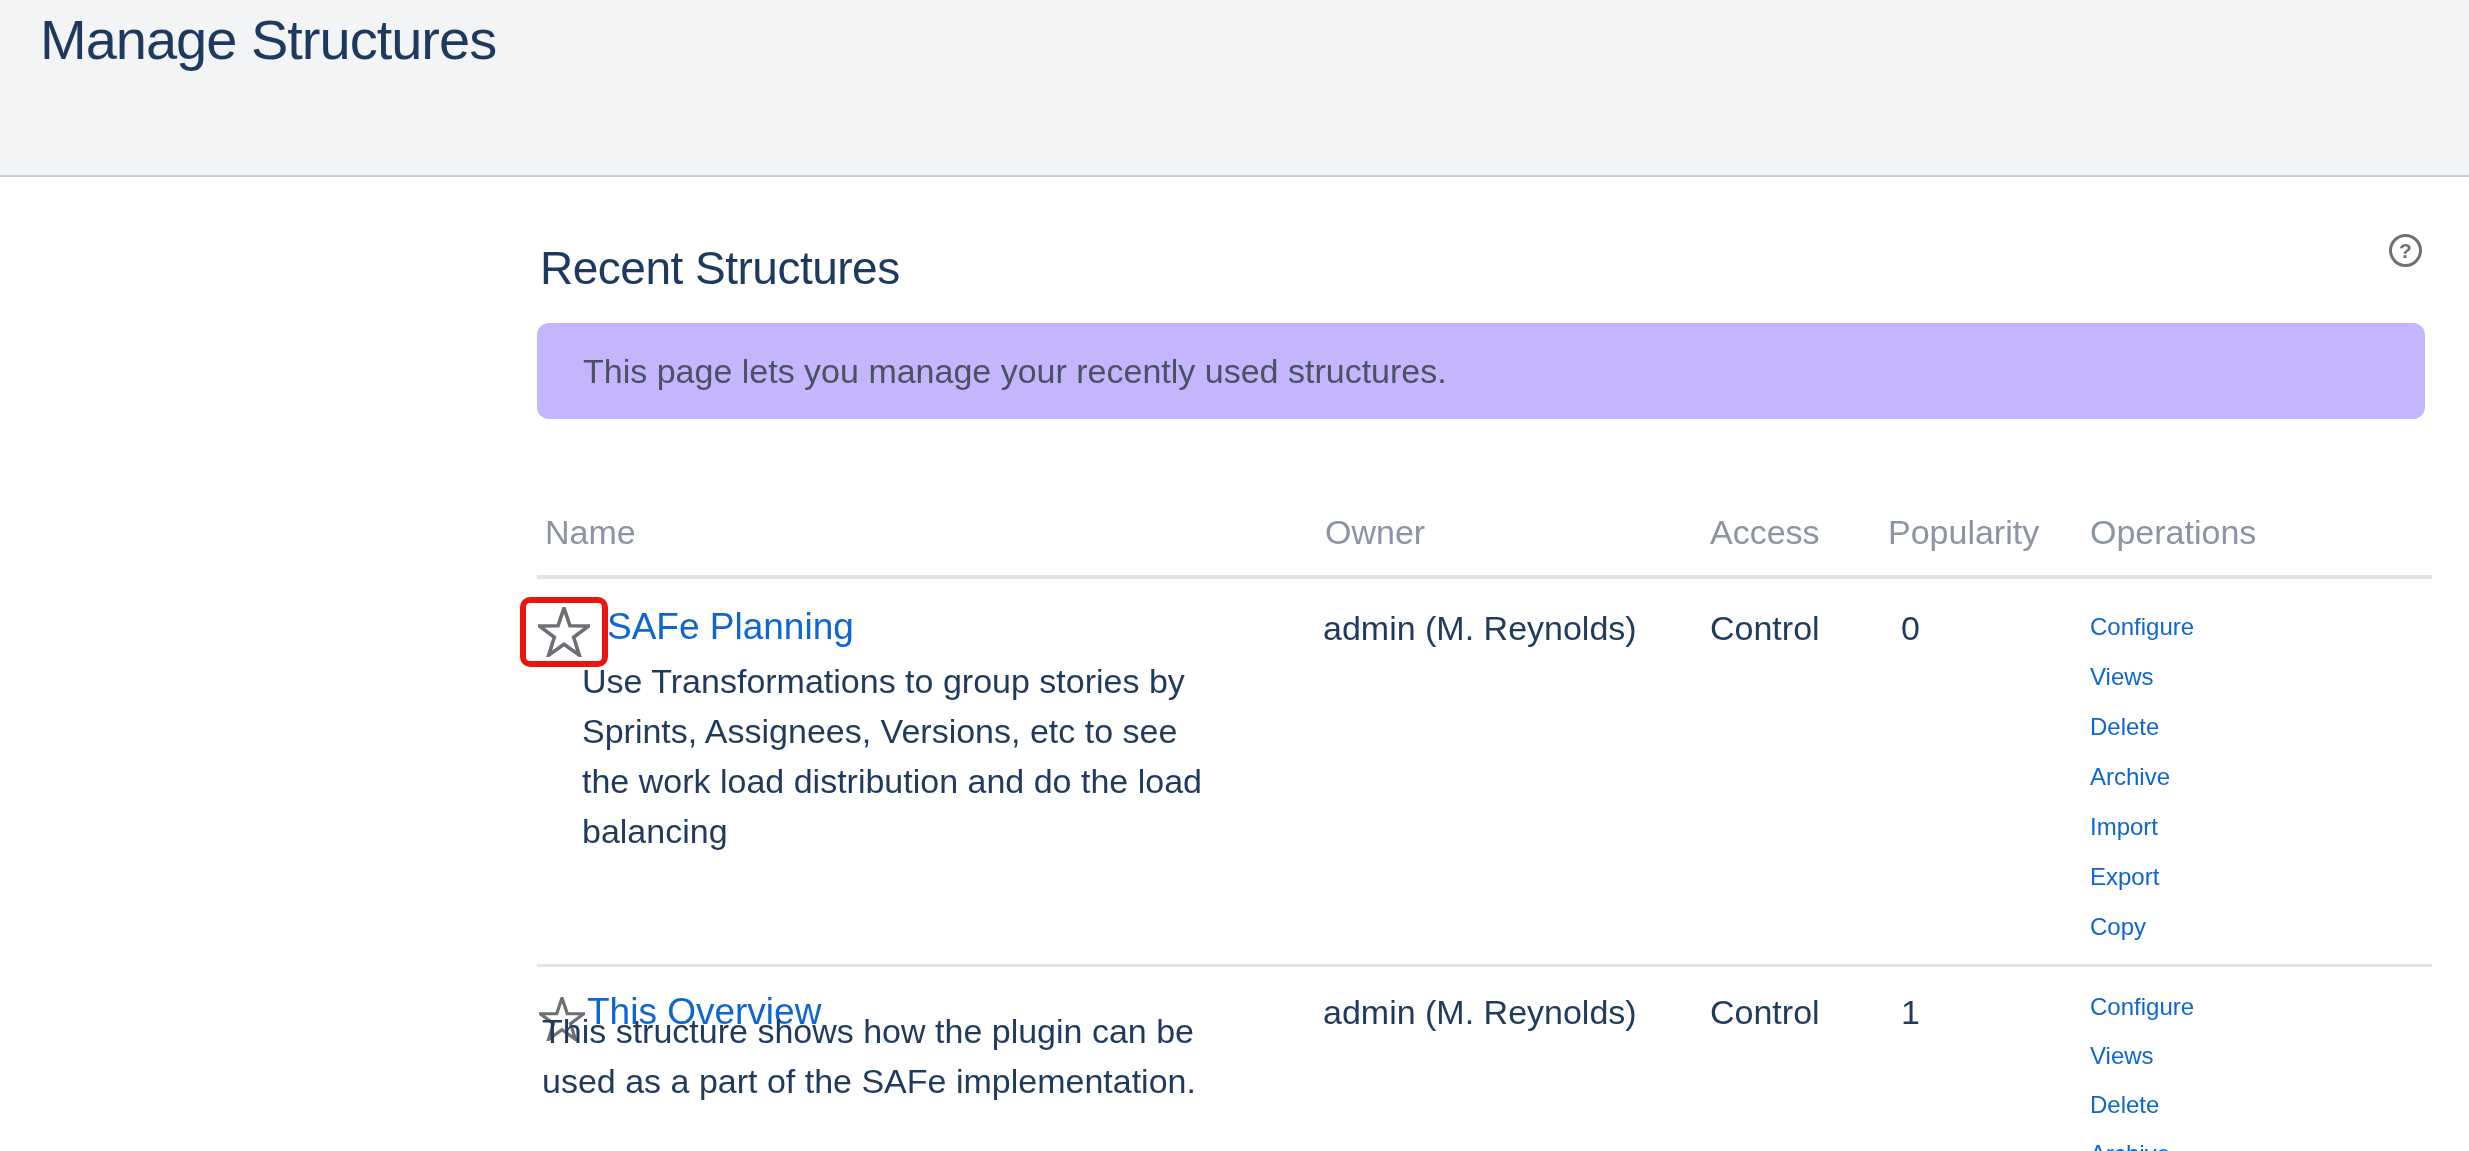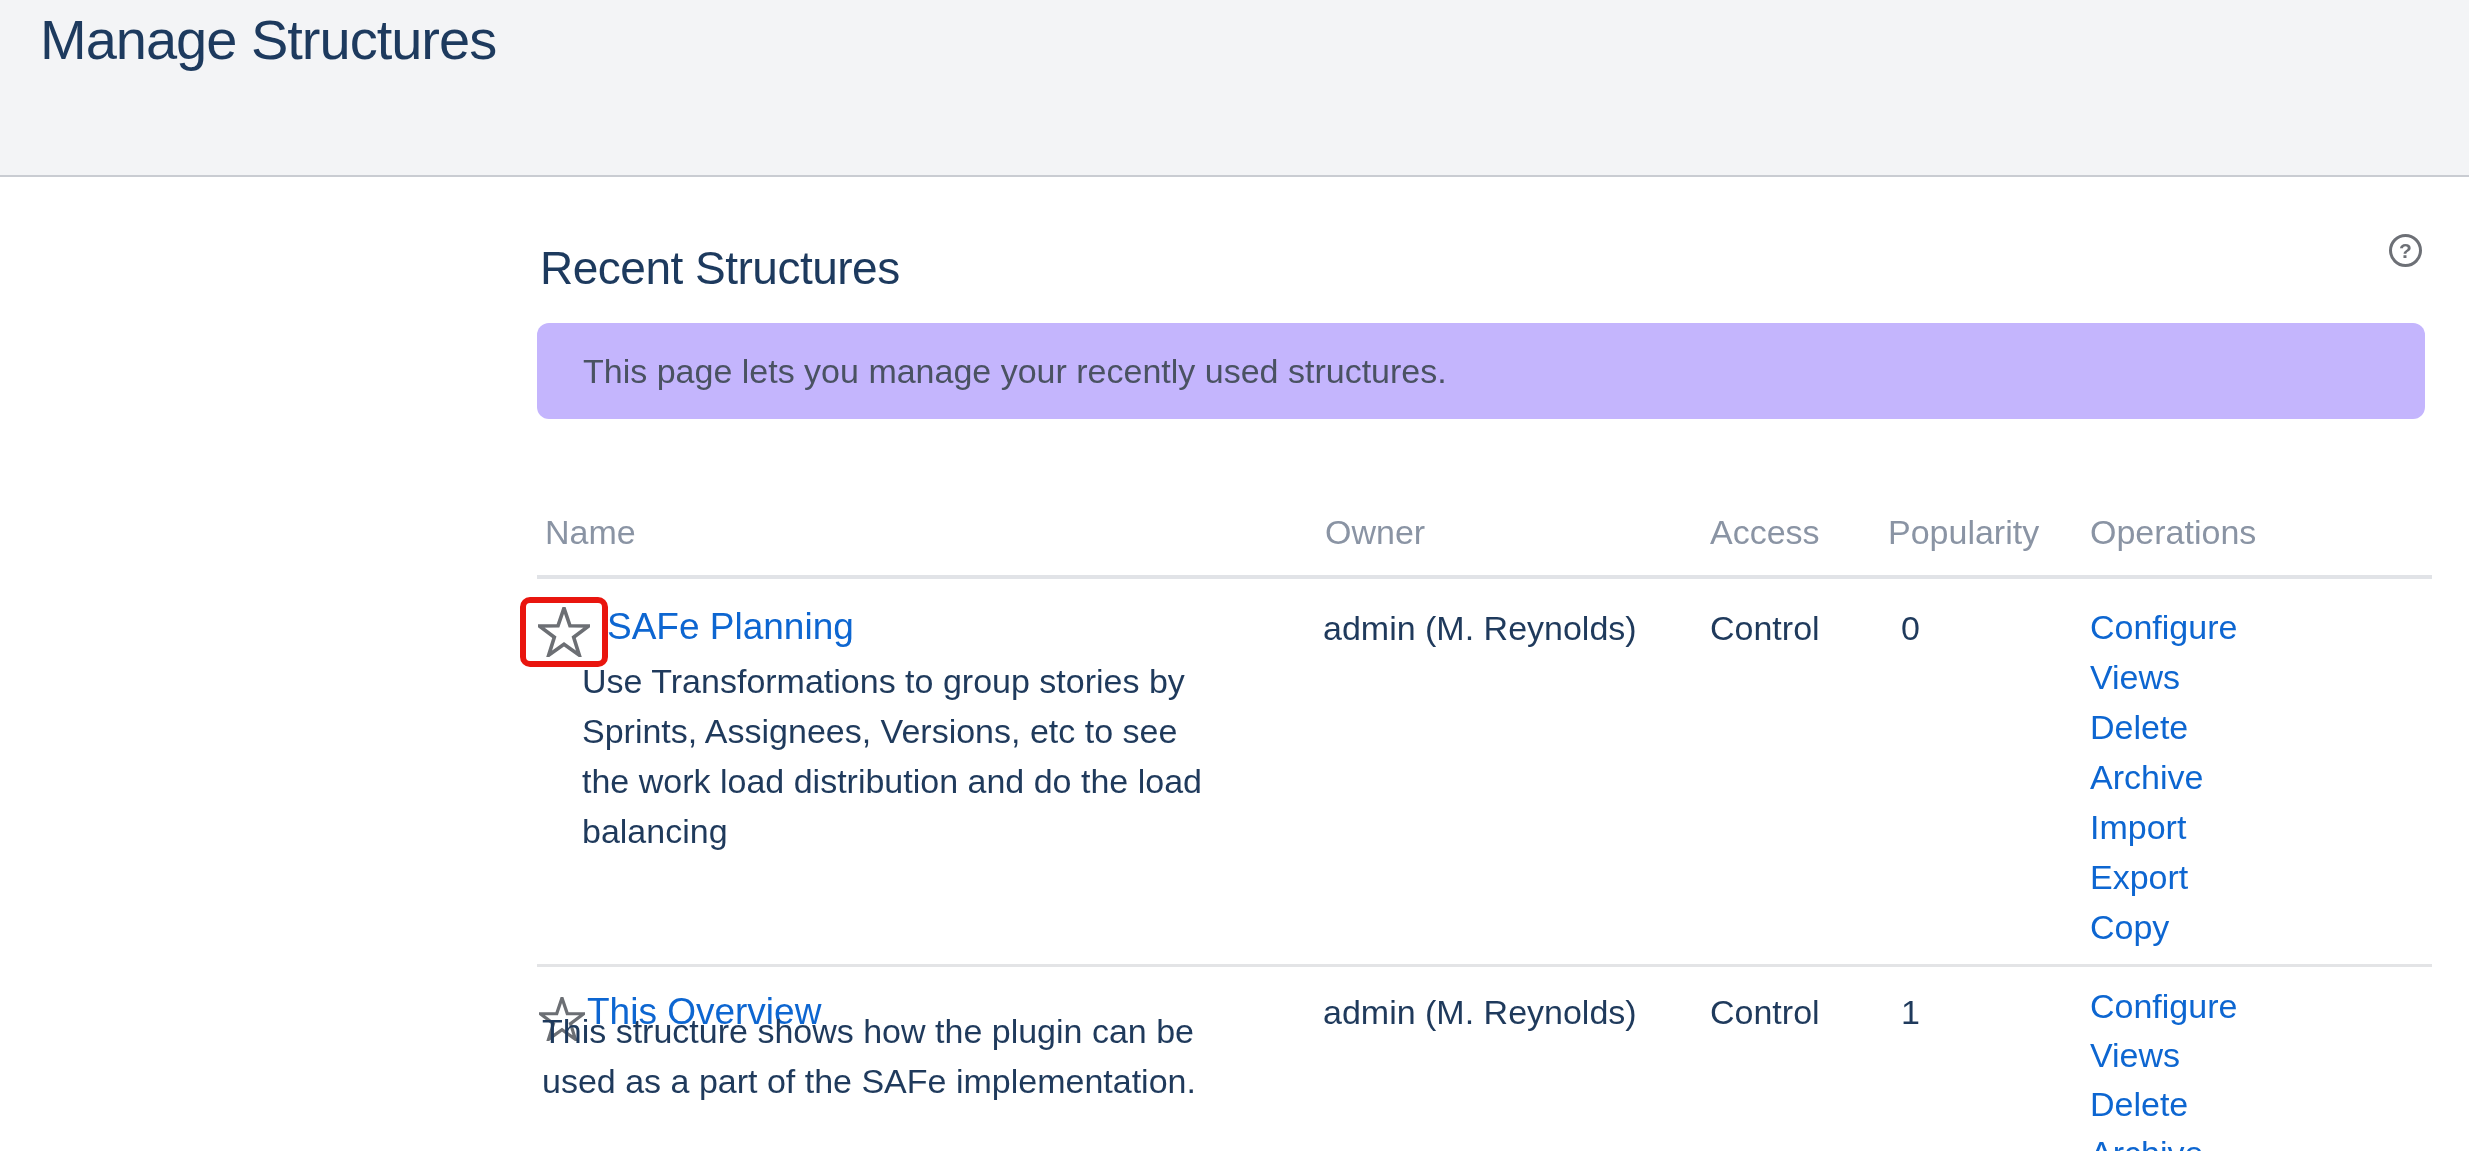--- a/index.html
+++ b/index.html
@@ -38,21 +38,21 @@
   .rule{position:absolute;left:537px;width:1895px;background:#e1e3e7;}
   .rule-head{top:575px;height:4px;}
   .rule-row{top:964px;height:3px;background:#e3e4e6;}
   .cell{position:absolute;font-size:34px;line-height:1;white-space:nowrap;color:#1f3a5c;}
   a.slink{color:#0d66d1;text-decoration:none;cursor:pointer;}
   .name-link{position:absolute;font-size:37px;line-height:1;white-space:nowrap;}
   .desc{position:absolute;left:542px;font-size:34px;line-height:50px;color:#1f3a5c;}
   .desc1{top:656px;max-width:645px;margin-left:40px;}
   .desc2{top:1006px;max-width:685px;}
   .ops{position:absolute;left:2090px;list-style:none;margin:0;padding:0;}
-  .ops li{font-size:34px;line-height:50px;}
+  .ops li{font-size:24px;line-height:50px;}
   .ops1{top:602px;} .ops2{top:982px;} .ops2 li{line-height:49px;}
   
   .star{position:absolute;cursor:pointer;}
   .star svg{display:block;width:100%;height:100%;}
   .star1{left:538px;top:607px;width:52px;height:50px;}
   .star2{left:539px;top:997px;width:46px;height:44px;}
   .hibox{position:absolute;left:520px;top:597px;width:88px;height:70px;
     box-sizing:border-box;border:6px solid #e9150e;border-radius:10px;}
 </style>
 </head>

